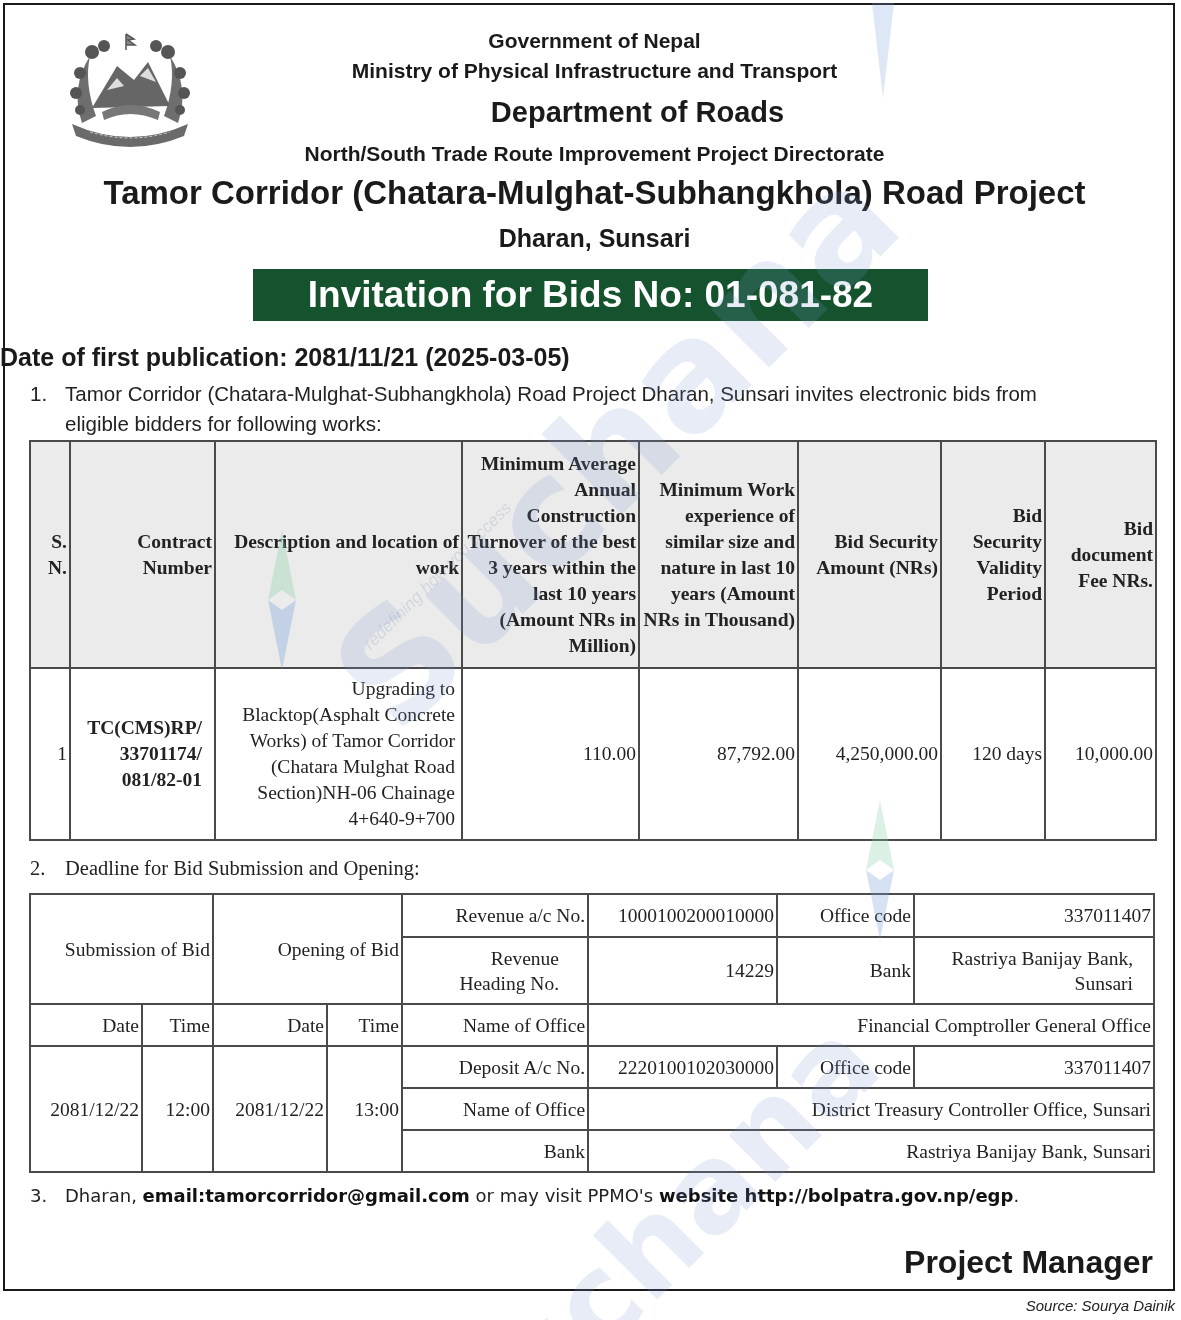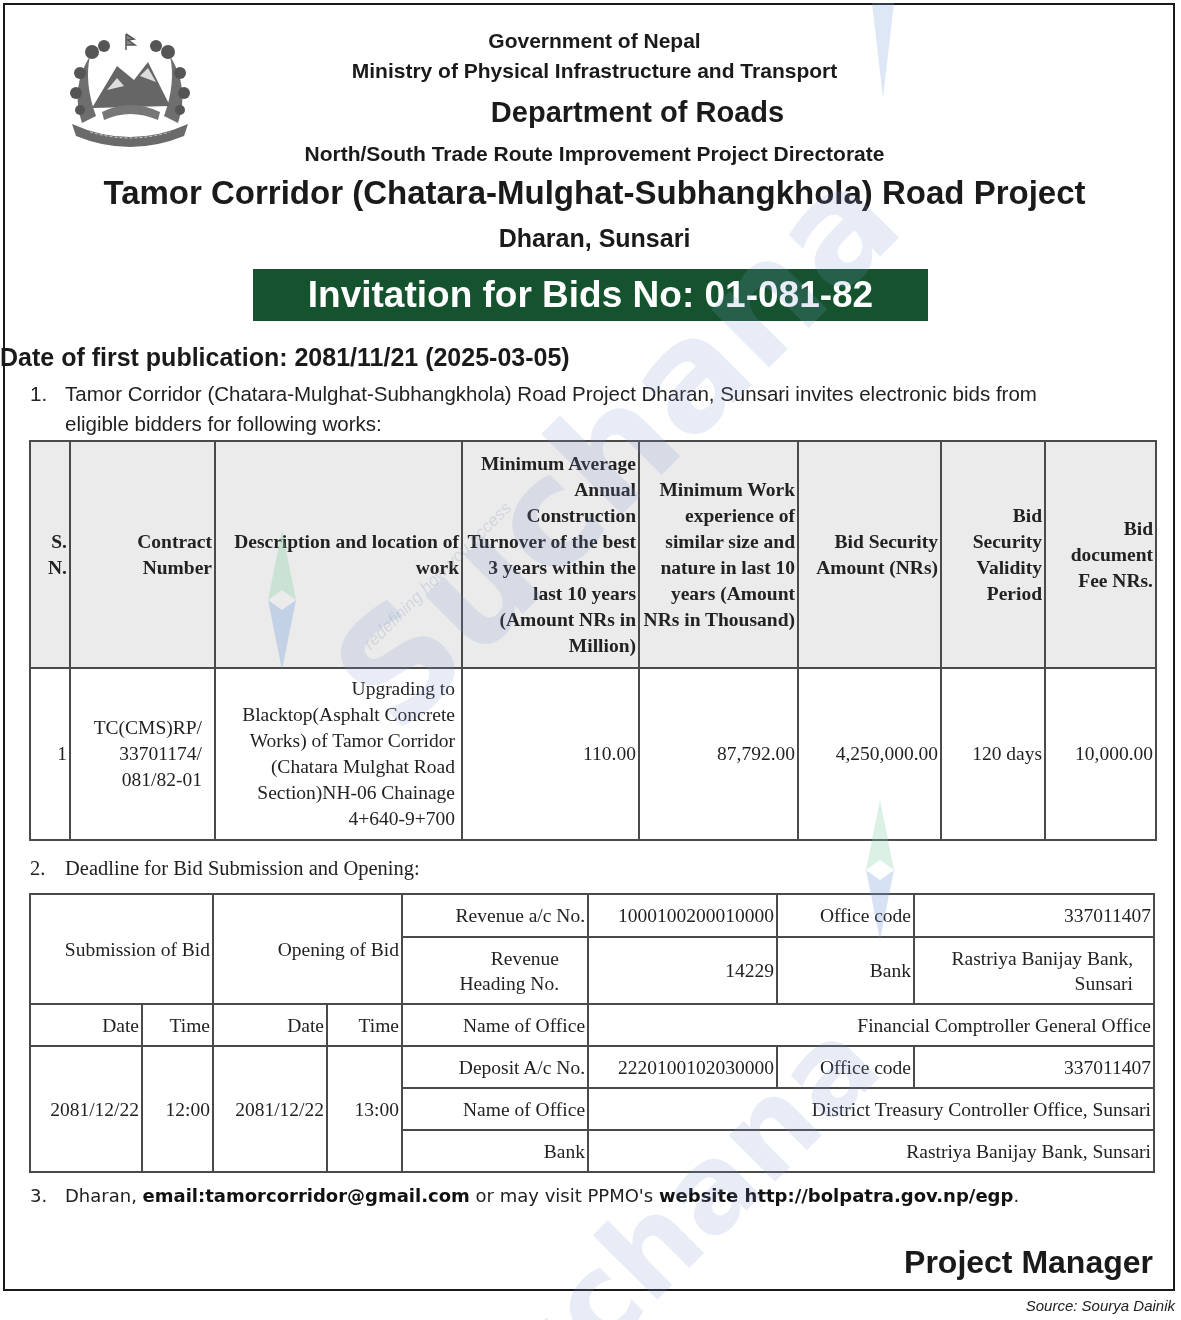--- a/index.html
+++ b/index.html
@@ -101,21 +101,21 @@
     <th>Contract Number</th>
     <th>Description and location of work</th>
     <th>Minimum Average Annual Construction Turnover of the best 3 years within the last 10 years (Amount NRs in Million)</th>
     <th>Minimum Work experience of similar size and nature in last 10 years (Amount NRs in Thousand)</th>
     <th>Bid Security Amount (NRs)</th>
     <th>Bid Security Validity Period</th>
     <th>Bid document Fee NRs.</th>
   </tr>
   <tr>
     <td>1</td>
-    <td style="padding:0 12px;">TC(CMS)RP/ 33701174/ 081/82-01</td>
+    <td style="padding:0 12px;font-weight:bold;">TC(CMS)RP/ 33701174/ 081/82-01</td>
     <td style="padding:0 6px;">Upgrading to Blacktop(Asphalt Concrete Works) of Tamor Corridor (Chatara Mulghat Road Section)NH-06 Chainage 4+640-9+700</td>
     <td>110.00</td>
     <td>87,792.00</td>
     <td>4,250,000.00</td>
     <td>120 days</td>
     <td>10,000.00</td>
   </tr>
 </tbody>
   </table>
 

